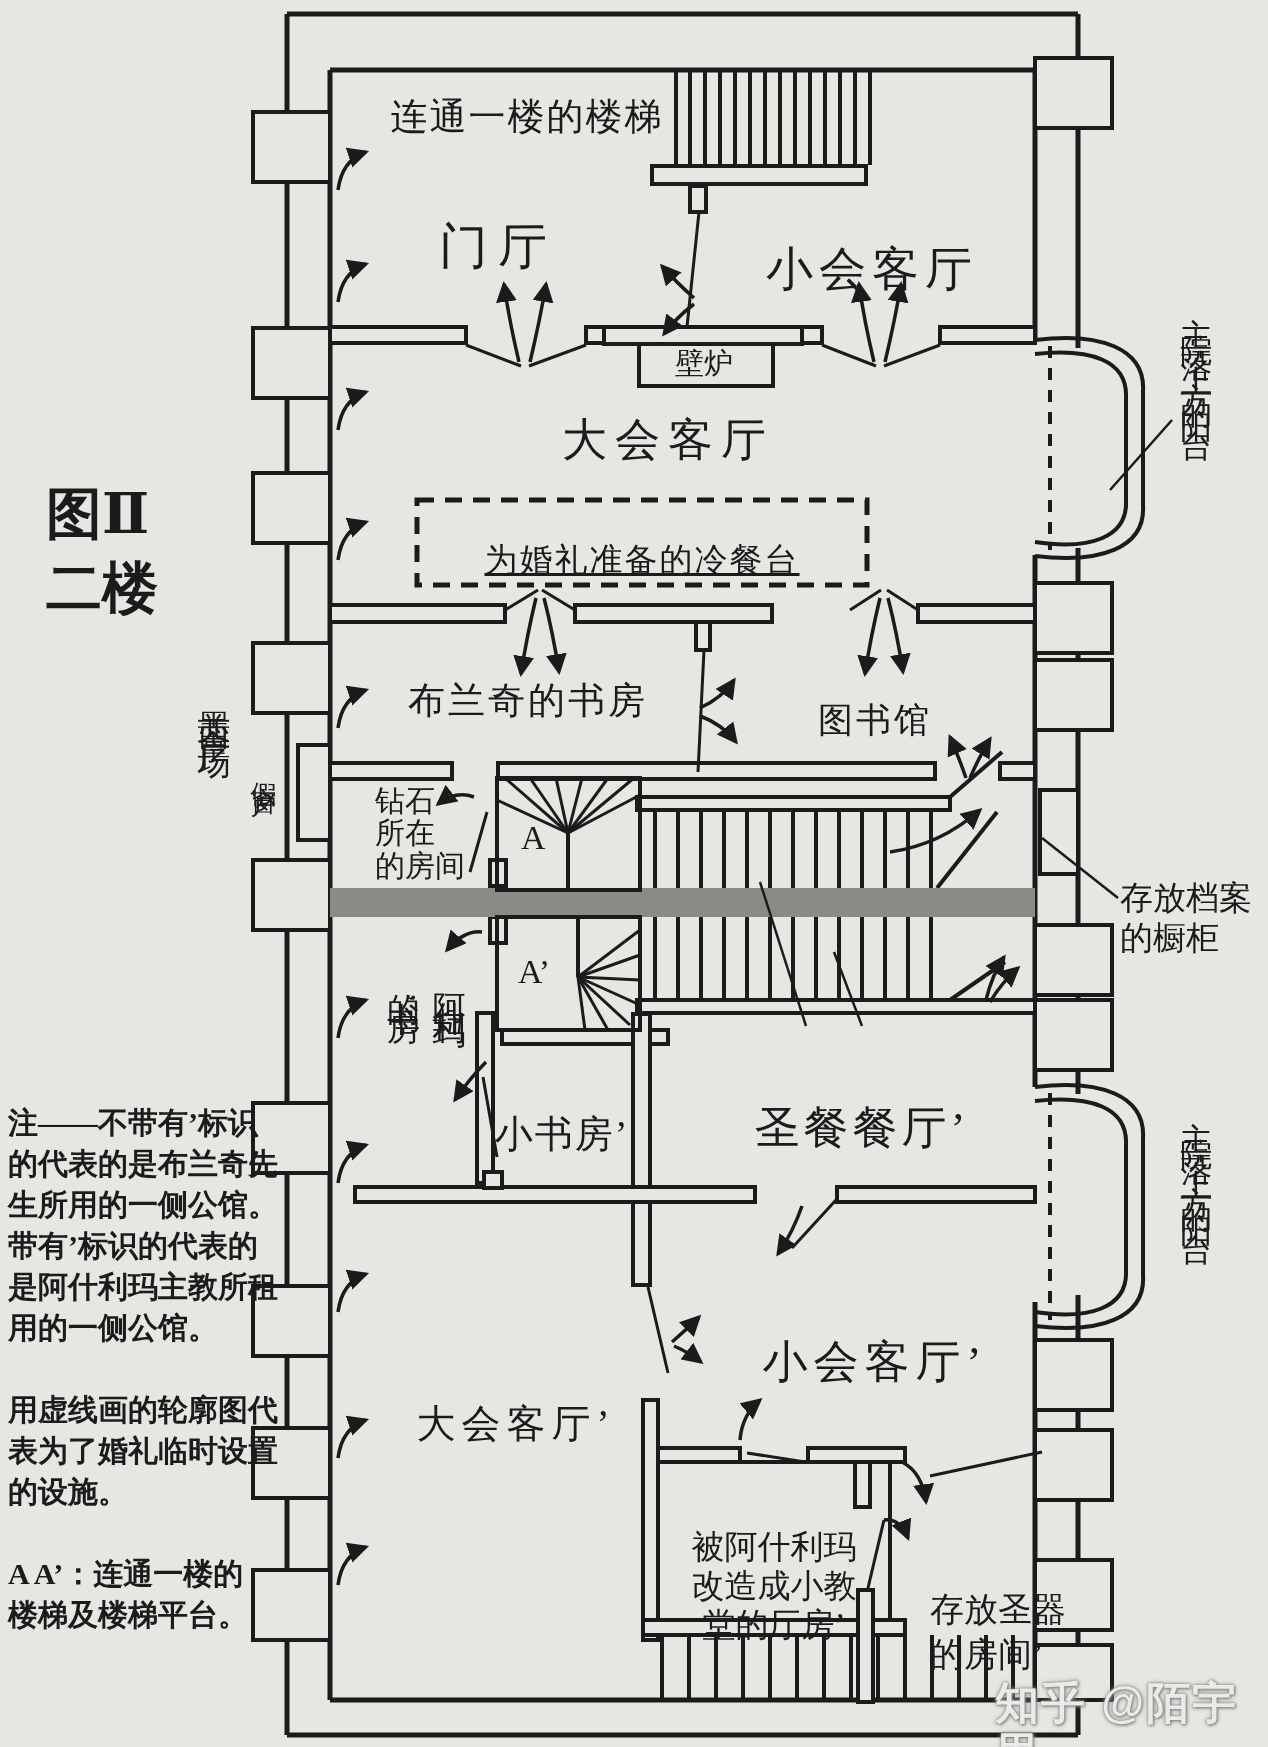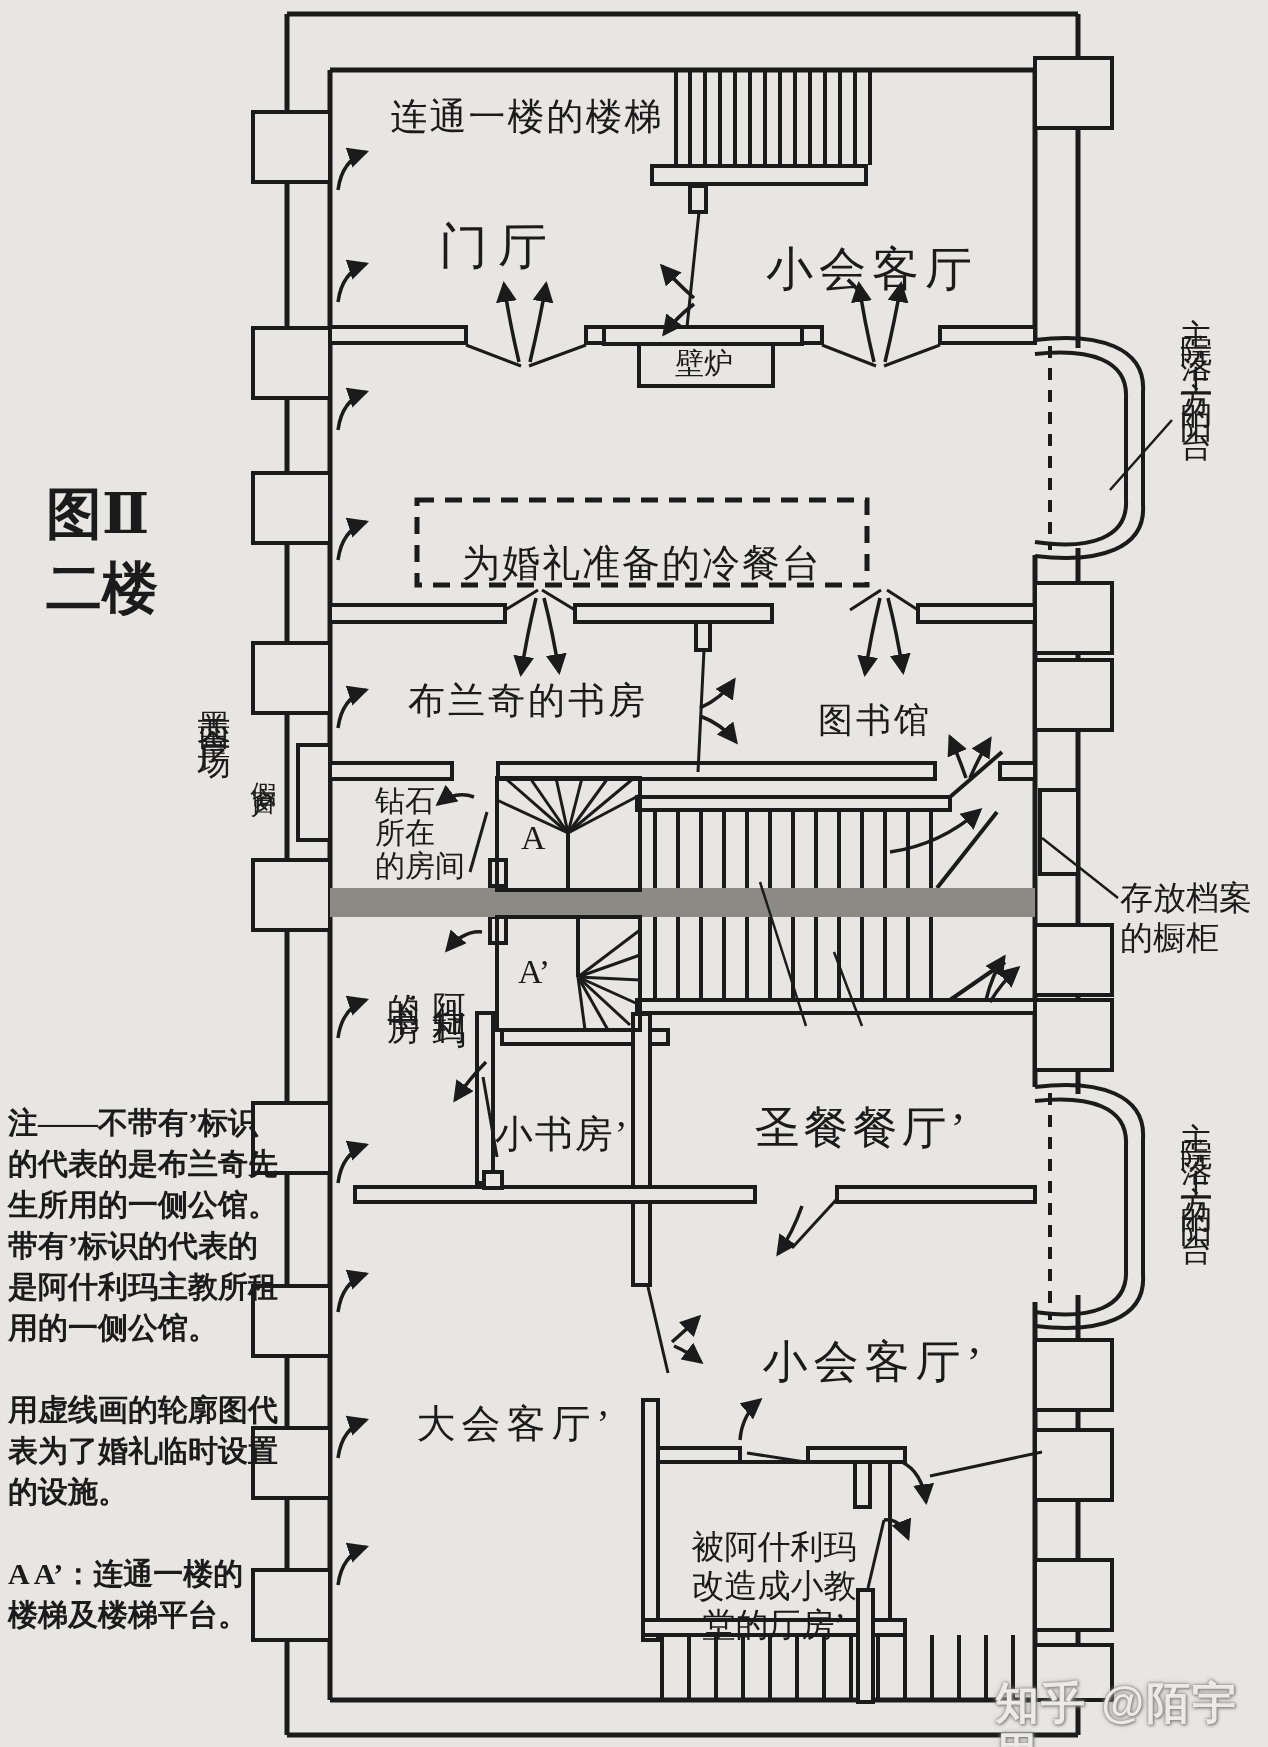--- a/index.html
+++ b/index.html
@@ -300,21 +300,22 @@
   </g>
 </svg>
 
 <div class="lbl" style="left:46px;top:478px;font-size:56px;font-weight:600;line-height:1.32;">图Ⅱ
 二楼</div>
 
 <div class="lbl c" style="left:527px;top:96px;font-size:37px;letter-spacing:2px;">连通一楼的楼梯</div>
 <div class="lbl c" style="left:498px;top:219px;font-size:49px;letter-spacing:10px;">门厅</div>
 <div class="lbl c" style="left:872px;top:242px;font-size:47px;letter-spacing:6px;">小会客厅</div>
 <div class="lbl c" style="left:704px;top:347px;font-size:29px;">壁炉</div>
-<div class="lbl c" style="left:642px;top:542px;font-size:38px;letter-spacing:2px;">为婚礼准备的冷餐台</div>
+<div class="lbl c" style="left:668px;top:415px;font-size:45px;letter-spacing:8px;">大会客厅</div>
+<div class="lbl c" style="left:642px;top:542px;font-size:33px;letter-spacing:2px;text-decoration:underline;">为婚礼准备的冷餐台</div>
 
 <div class="lbl c" style="left:528px;top:680px;font-size:37px;letter-spacing:3px;">布兰奇的书房</div>
 <div class="lbl c" style="left:875px;top:701px;font-size:35px;letter-spacing:3px;">图书馆</div>
 
 <div class="lbl" style="left:375px;top:785px;font-size:30px;line-height:1.08;">钻石
 所在
 的房间</div>
 <div class="lbl" style="left:521px;top:818px;font-size:34px;">A</div>
 <div class="lbl" style="left:518px;top:952px;font-size:34px;">A’</div>
 
@@ -326,20 +327,22 @@
 
 <div class="lbl c" style="left:862px;top:1103px;font-size:45px;letter-spacing:4px;text-align:center;">圣餐餐厅’</div>
 <div class="lbl c" style="left:562px;top:1113px;font-size:38px;letter-spacing:2px;">小书房’</div>
 
 <div class="lbl c" style="left:875px;top:1337px;font-size:45px;letter-spacing:6px;">小会客厅’</div>
 <div class="lbl c" style="left:516px;top:1402px;font-size:39px;letter-spacing:6px;">大会客厅’</div>
 
 <div class="lbl c" style="left:774px;top:1516px;font-size:33px;line-height:1.18;margin-top:12px;">被阿什利玛
 改造成小教
 堂的厅房’</div>
+<div class="lbl" style="left:930px;top:1588px;font-size:34px;line-height:1.32;">存放圣器
+的房间’</div>
 
 <div class="lbl v" style="left:194px;top:685px;font-size:33px;letter-spacing:9px;">墨西拿广场</div>
 <div class="lbl v" style="left:248px;top:762px;font-size:26px;letter-spacing:4px;">假窗户</div>
 
 <div class="lbl v" style="left:1178px;top:292px;font-size:32px;letter-spacing:16px;">主院落上方的阳台</div>
 <div class="lbl v" style="left:1178px;top:1096px;font-size:32px;letter-spacing:16px;">主院落上方的阳台’</div>
 
 <div class="lbl note" style="left:8px;top:1102px;width:292px;font-size:30px;line-height:41px;">注——不带有’标识
 的代表的是布兰奇先
 生所用的一侧公馆。

